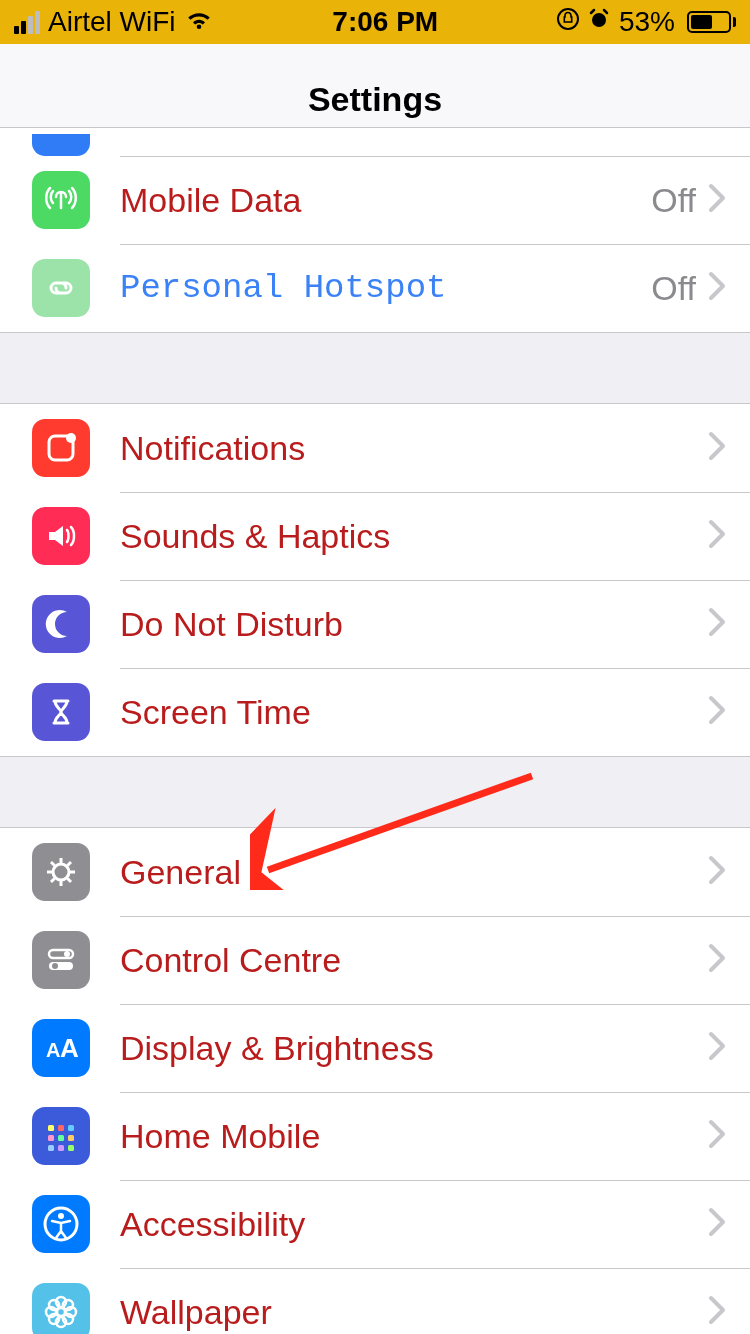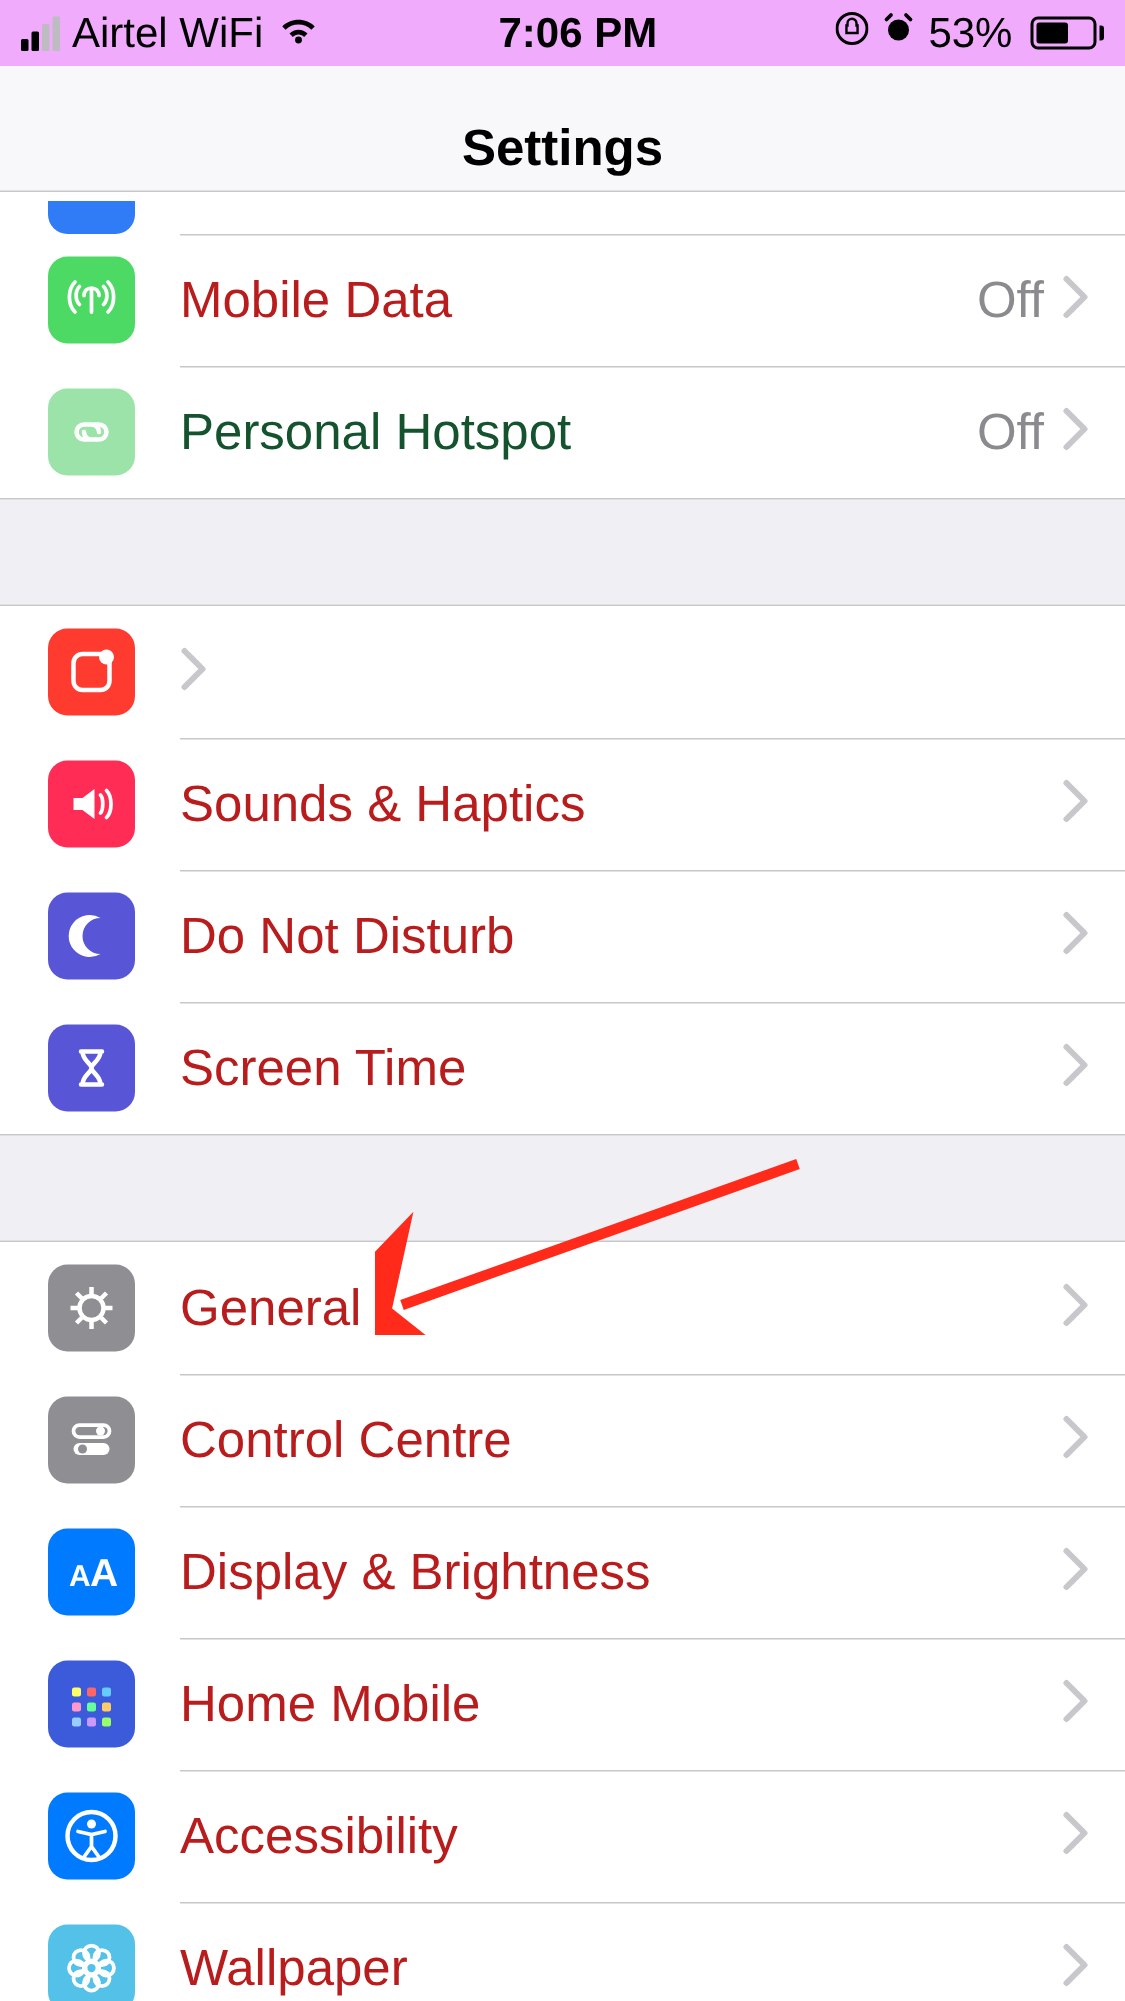--- a/index.html
+++ b/index.html
@@ -7,21 +7,21 @@
     width: 750px;
     height: 1334px;
     font-family: -apple-system, "Helvetica Neue", Helvetica, Arial, sans-serif;
     background: #efeff4;
     overflow: hidden;
     position: relative;
   }
   
   .status-bar {
     height: 44px;
-    background: #f0abfc;
+    background: #eab308;
     display: flex;
     align-items: center;
     justify-content: space-between;
     padding: 0 14px;
     font-size: 28px;
     font-weight: 500;
     color: #000;
     gap: 44px;
   }
   .status-left, .status-right { display: flex; align-items: center; gap: 8px; }
@@ -82,21 +82,21 @@
     display: flex; align-items: center; justify-content: center;
     flex-shrink: 0;
     margin-right: 30px;
   }
   .row .label {
     flex: 1;
     font-size: 34px;
     font-weight: 400;
     color: #b91c1c;
   }
-  .row.dim .label { color: #14532d; }
+  .row.dim .label { color: #3b82f6; font-family: Liberation Mono, monospace; }
   .row .value {
     font-size: 34px;
     color: #8a8a8f;
     margin-right: 12px;
   }
   .row .chev {
     color: #c7c7cc;
     margin-right: 24px;
   }
   .row .chev svg { width: 18px; height: 30px; }
@@ -206,20 +206,21 @@
 <div class="group-gap"></div>
 
 <div class="group">
   <div class="row">
     <div class="icon-box ic-red">
       <svg width="40" height="40" viewBox="0 0 40 40">
           <rect x="8" y="8" width="24" height="24" rx="6" fill="none" stroke="#fff" stroke-width="3"></rect>
           <circle cx="30" cy="10" r="5" fill="#fff"></circle>
         </svg>
     </div>
+    <div class="label">Notifications</div>
     <div class="chev"><svg viewBox="0 0 18 30">
           <path d="M3 3l12 12L3 27" stroke="#c7c7cc" stroke-width="4" fill="none" stroke-linecap="round" stroke-linejoin="round"></path>
         </svg></div>
   </div>
   <div class="row">
     <div class="icon-box ic-pink">
       <svg width="36" height="36" viewBox="0 0 36 36">
           <path d="M6 14v8h6l8 6V8l-8 6H6z" fill="#fff"></path>
           <path d="M24 12c2 2 2 10 0 12M28 9c4 4 4 14 0 18" stroke="#fff" stroke-width="2.5" fill="none" stroke-linecap="round"></path>
         </svg>

